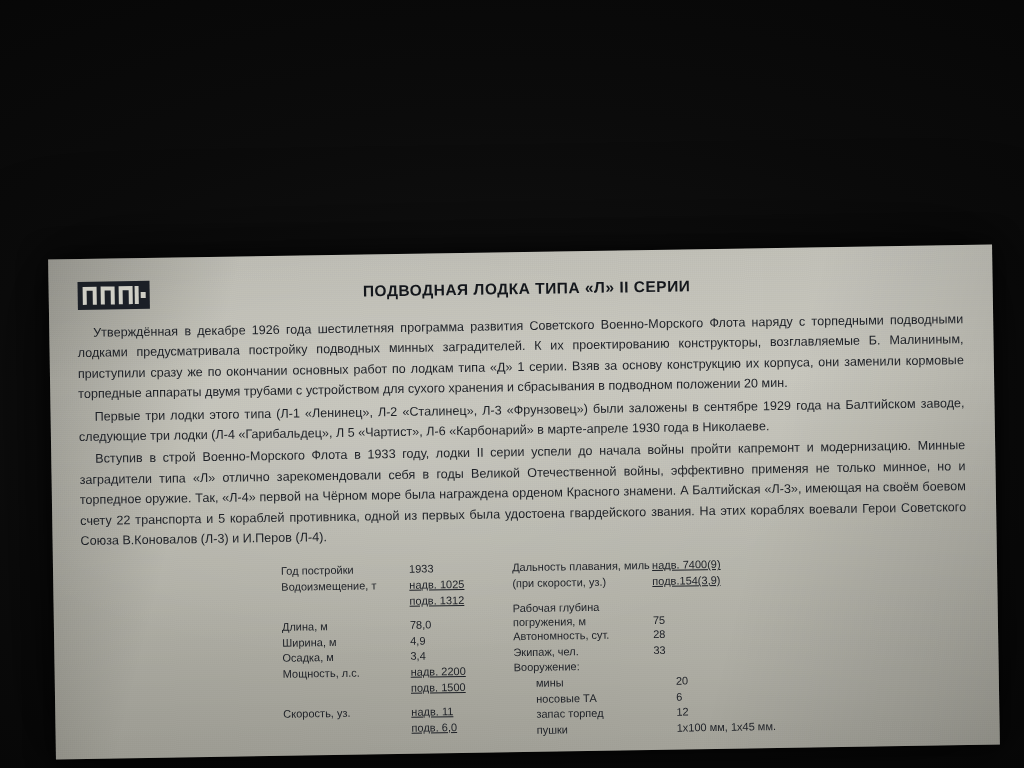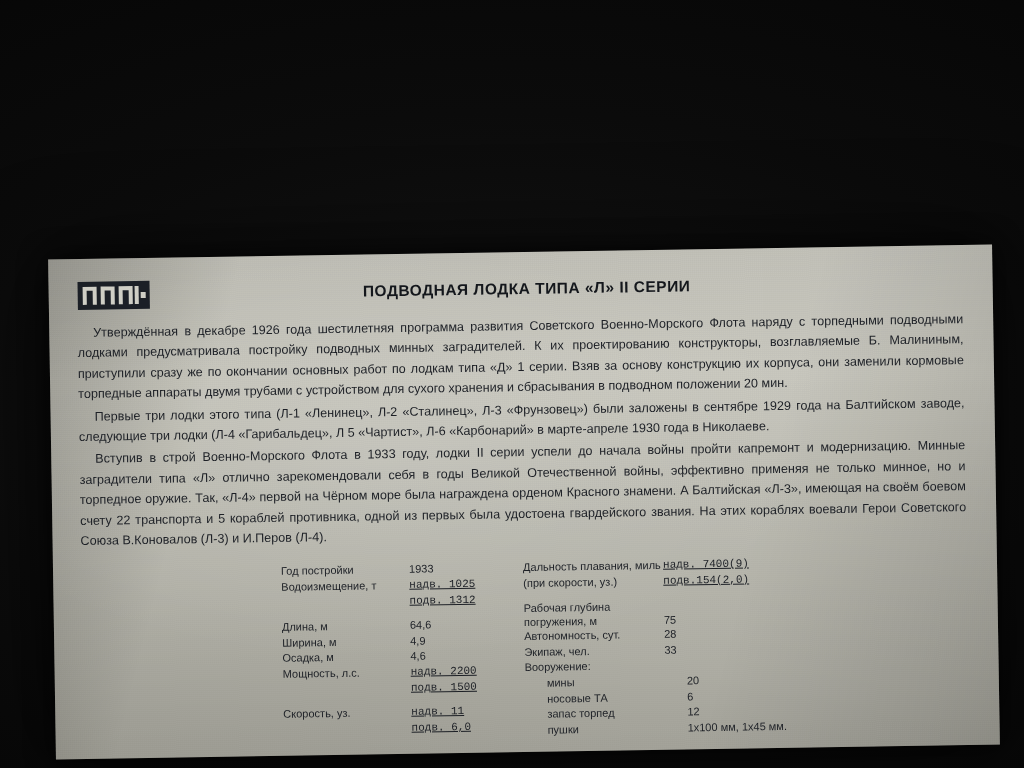--- a/index.html
+++ b/index.html
@@ -113,21 +113,21 @@
     flex: 0 0 128px;
     white-space: nowrap;
   }
   .spec-col.right .spec-label {
     width: 140px;
     flex: 0 0 140px;
   }
   .spec-value {
     white-space: nowrap;
   }
-  .spec-value.u { text-decoration: underline; font-family: Liberation Mono, monospace; }
+  .spec-value.u { text-decoration: underline; }
   .spec-label.ind { padding-left: 22px; }
   .spec-row.tight { line-height: 1.30; }
   .gap-row { height: 9px; }
 </style>
 </head>
 <body>
 
 <div class="card">
   <div class="grain"></div>
   <div class="inner">
@@ -160,29 +160,29 @@
             <span class="spec-label">Водоизмещение, т</span>
             <span class="spec-value u">надв. 1025</span>
           </div>
         <div class="spec-row">
             <span class="spec-label"></span>
             <span class="spec-value u">подв. 1312</span>
           </div>
         <div class="gap-row"></div>
         <div class="spec-row">
             <span class="spec-label">Длина, м</span>
-            <span class="spec-value">64,6</span>
+            <span class="spec-value">78,0</span>
           </div>
         <div class="spec-row">
             <span class="spec-label">Ширина, м</span>
             <span class="spec-value">4,9</span>
           </div>
         <div class="spec-row">
             <span class="spec-label">Осадка, м</span>
-            <span class="spec-value">4,6</span>
+            <span class="spec-value">3,4</span>
           </div>
         <div class="spec-row">
             <span class="spec-label">Мощность, л.с.</span>
             <span class="spec-value u">надв. 2200</span>
           </div>
         <div class="spec-row">
             <span class="spec-label"></span>
             <span class="spec-value u">подв. 1500</span>
           </div>
         <div class="gap-row"></div>
@@ -196,21 +196,21 @@
           </div>
       </div>
 
       <div class="spec-col right">
         <div class="spec-row">
             <span class="spec-label">Дальность плавания, миль</span>
             <span class="spec-value u">надв. 7400(9)</span>
           </div>
         <div class="spec-row">
             <span class="spec-label">(при скорости, уз.)</span>
-            <span class="spec-value u">подв.154(2,0)</span>
+            <span class="spec-value u">подв.154(3,9)</span>
           </div>
         <div class="gap-row"></div>
         <div class="spec-row tight">
             <span class="spec-label">Рабочая глубина</span>
             <span class="spec-value"></span>
           </div>
         <div class="spec-row tight">
             <span class="spec-label">погружения, м</span>
             <span class="spec-value">75</span>
           </div>

